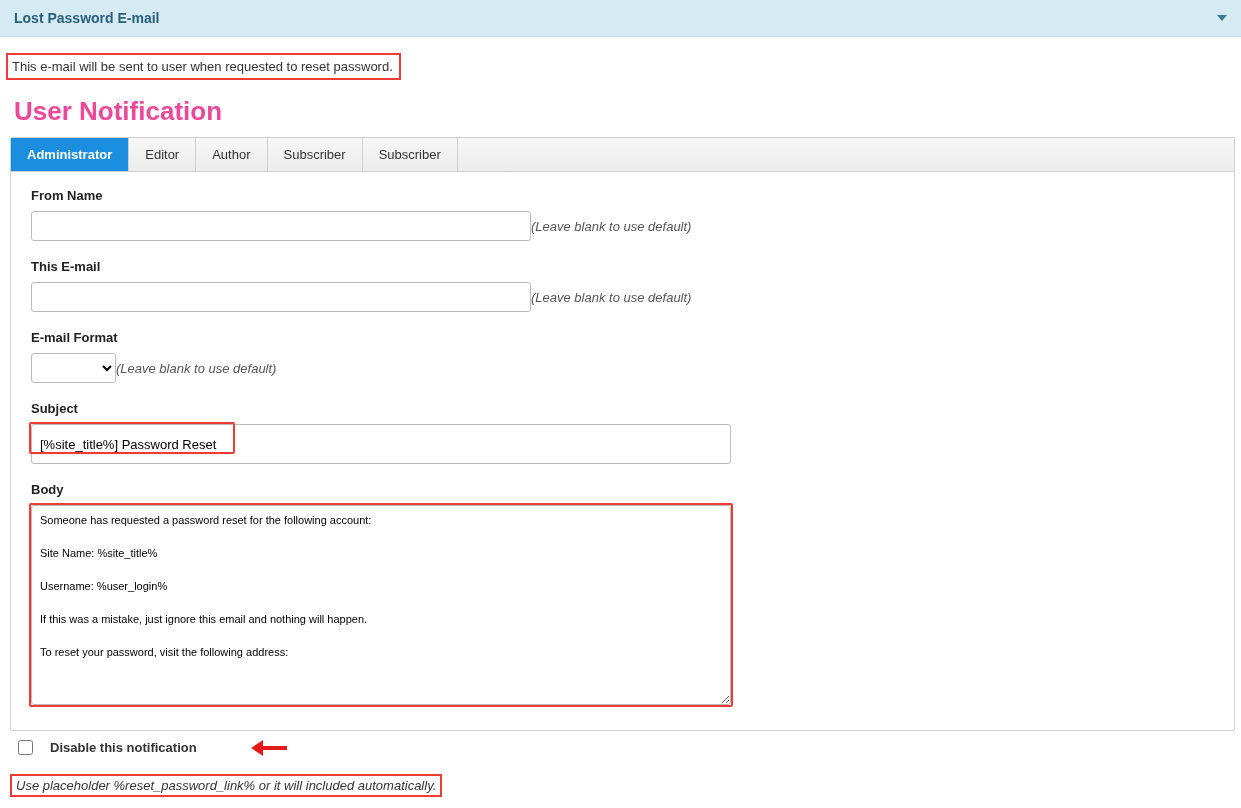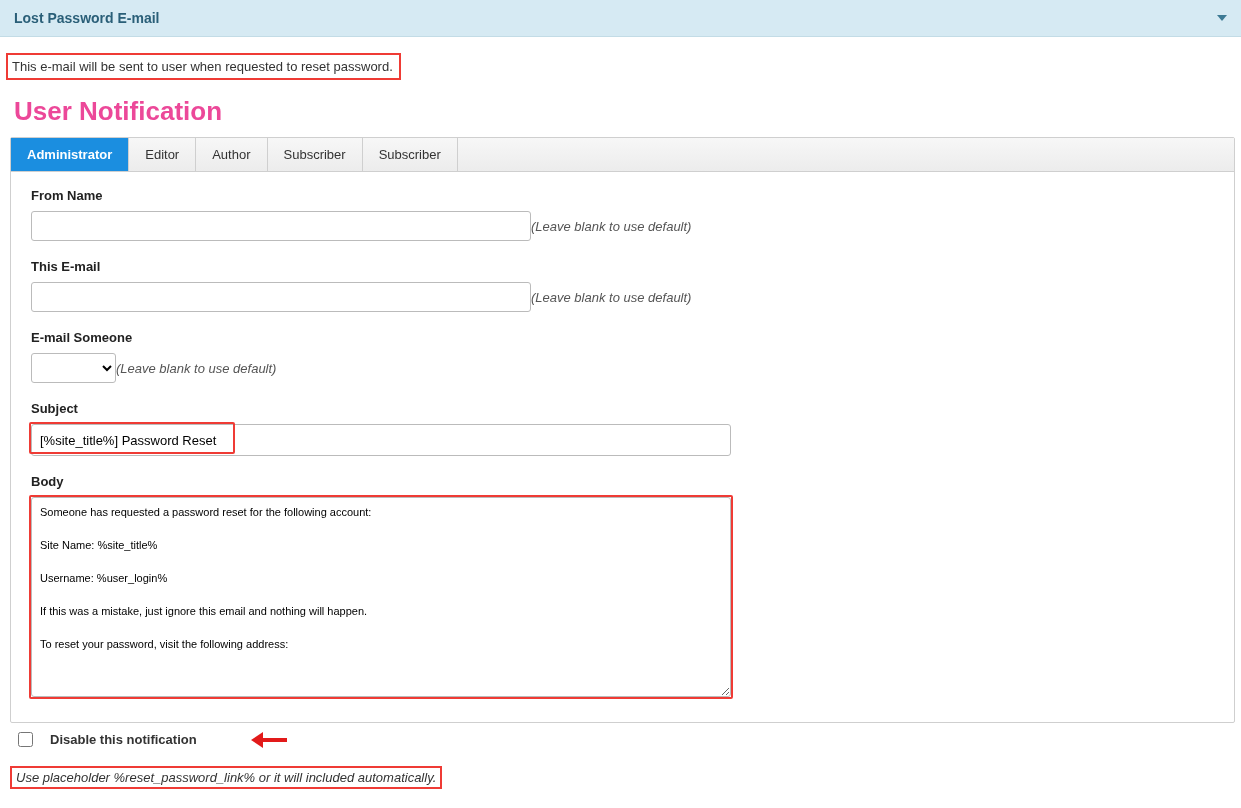--- a/index.html
+++ b/index.html
@@ -98,21 +98,21 @@
     height: 30px;
     border: 1px solid #bbb;
     border-radius: 3px;
     background: #fff;
     padding: 2px 6px;
     font-size: 13px;
   }
   .subject-wrap { position: relative; }
   input.subject-input {
     width: 700px;
-    height: 32px;
+    height: 40px;
     border: 1px solid #bbb;
     border-radius: 3px;
     padding: 4px 8px;
     font-size: 13px;
   }
   .subject-highlight {
     position: absolute;
     left: -2px; top: -2px;
     width: 206px; height: 32px;
     border: 2px solid #ef3b35;
@@ -217,21 +217,21 @@
 
       <div class="field">
         <label class="field-label">This E-mail</label>
         <div class="row">
           <input type="text" class="wide" value="" style="">
           <span class="hint">(Leave blank to use default)</span>
         </div>
       </div>
 
       <div class="field">
-        <label class="field-label">E-mail Someone</label>
+        <label class="field-label">E-mail Format</label>
         <div class="row">
           <select class="fmt"></select>
           <span class="hint">(Leave blank to use default)</span>
         </div>
       </div>
 
       <div class="field">
         <label class="field-label">Subject</label>
         <div class="subject-wrap">
           <input type="text" class="subject-input" value="[%site_title%] Password Reset" style="">

